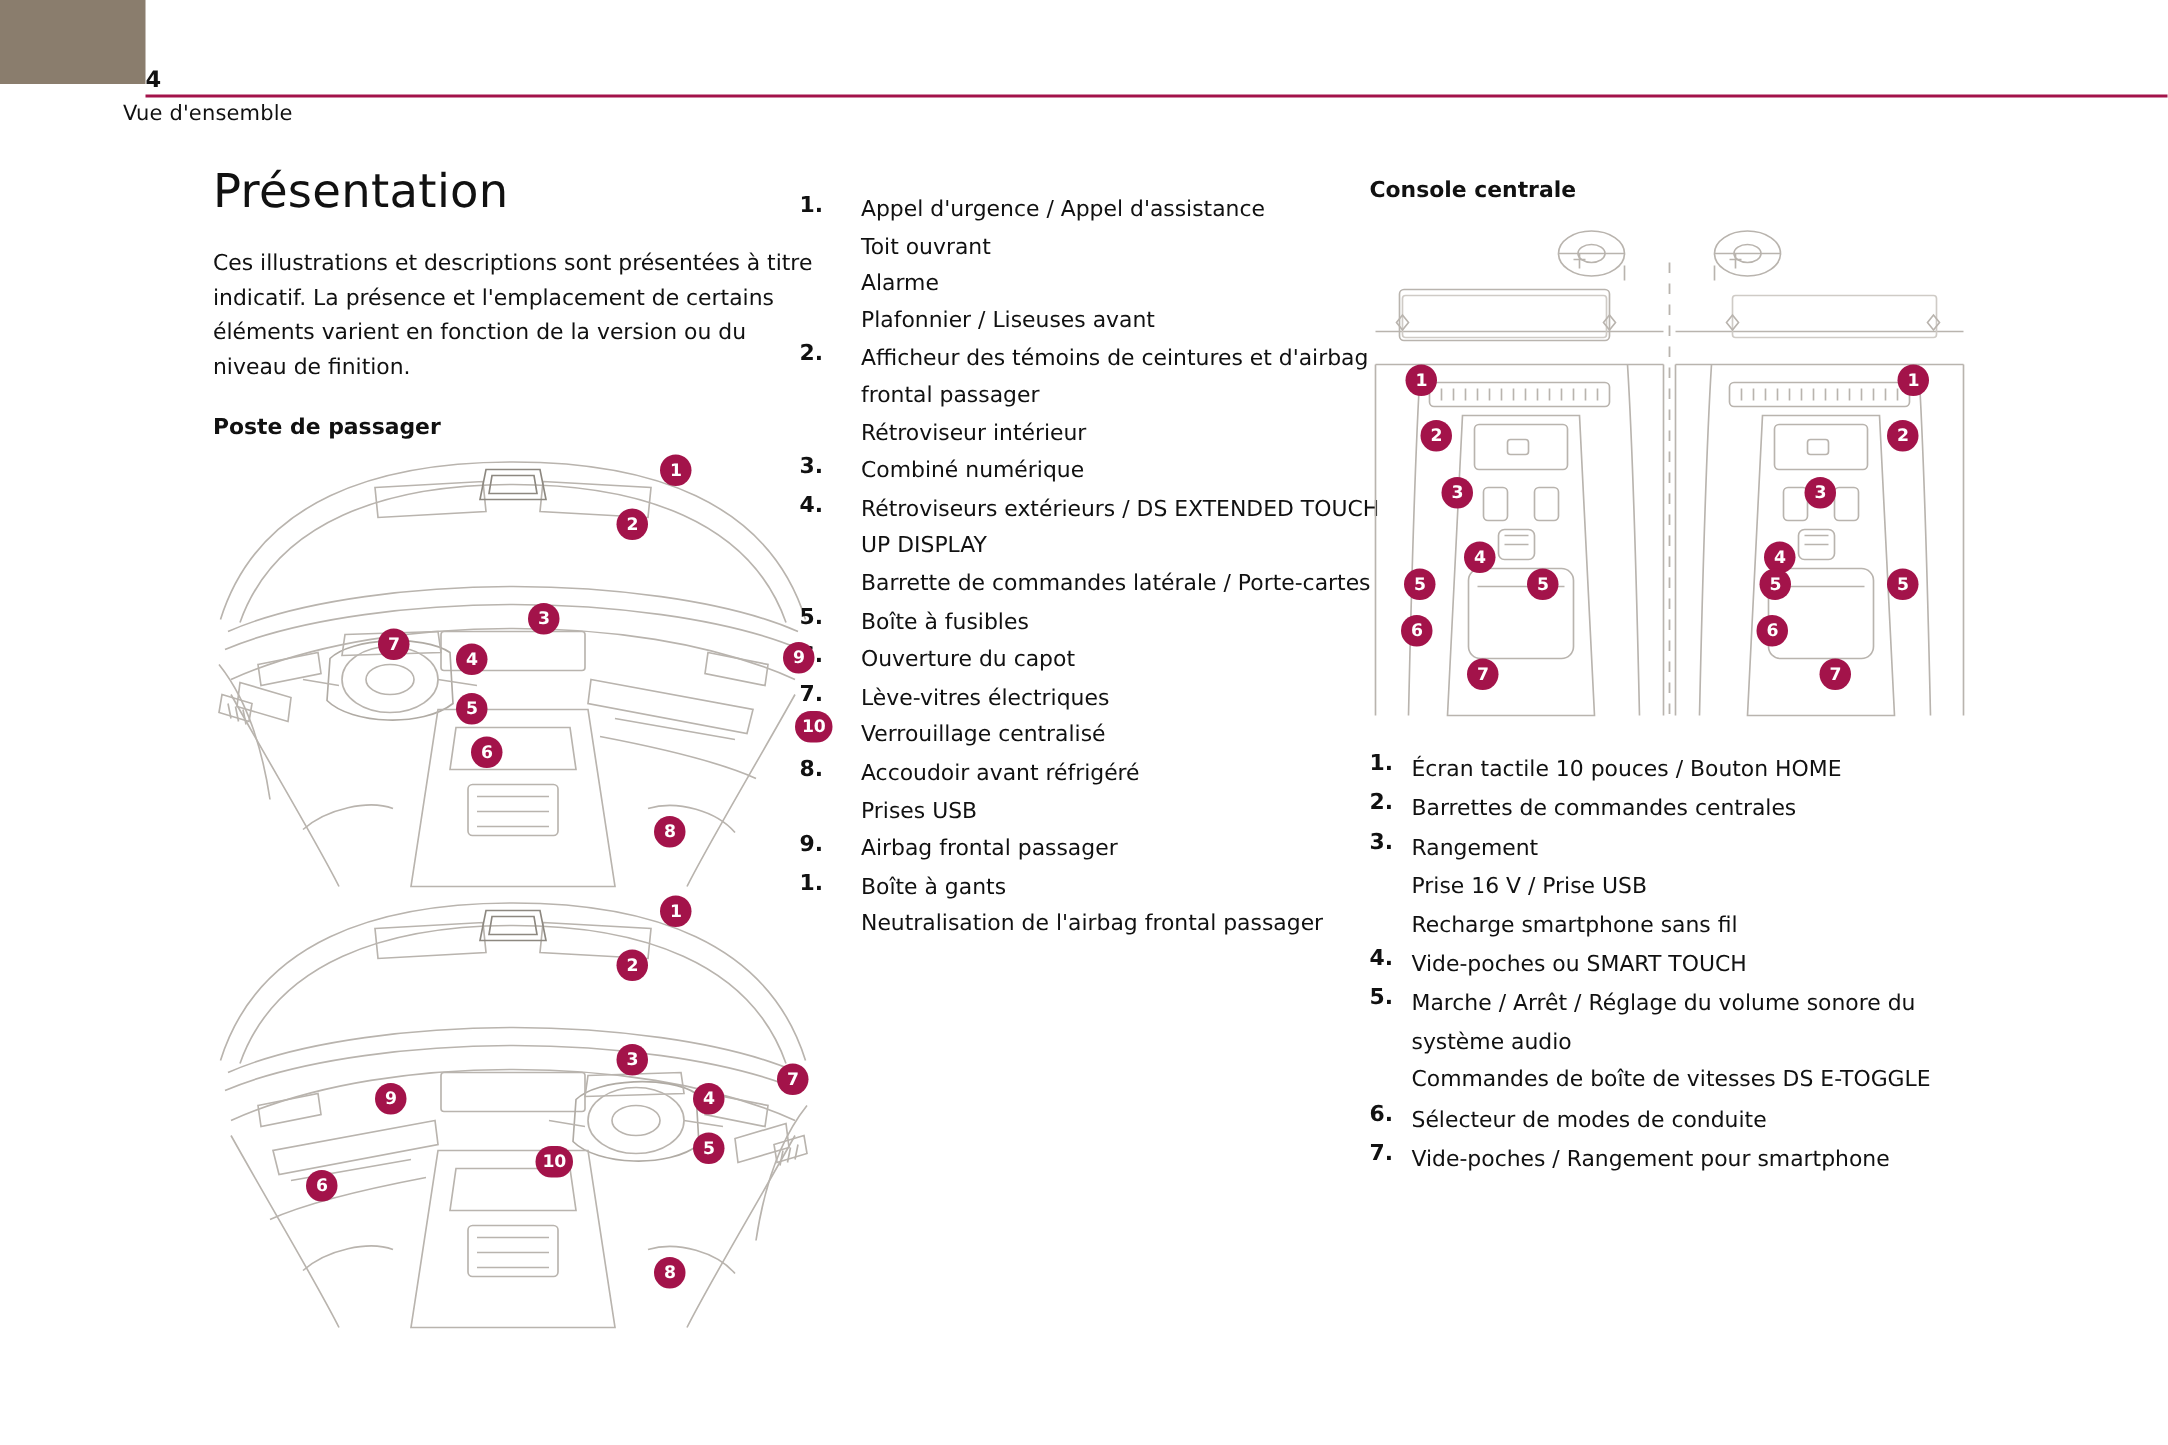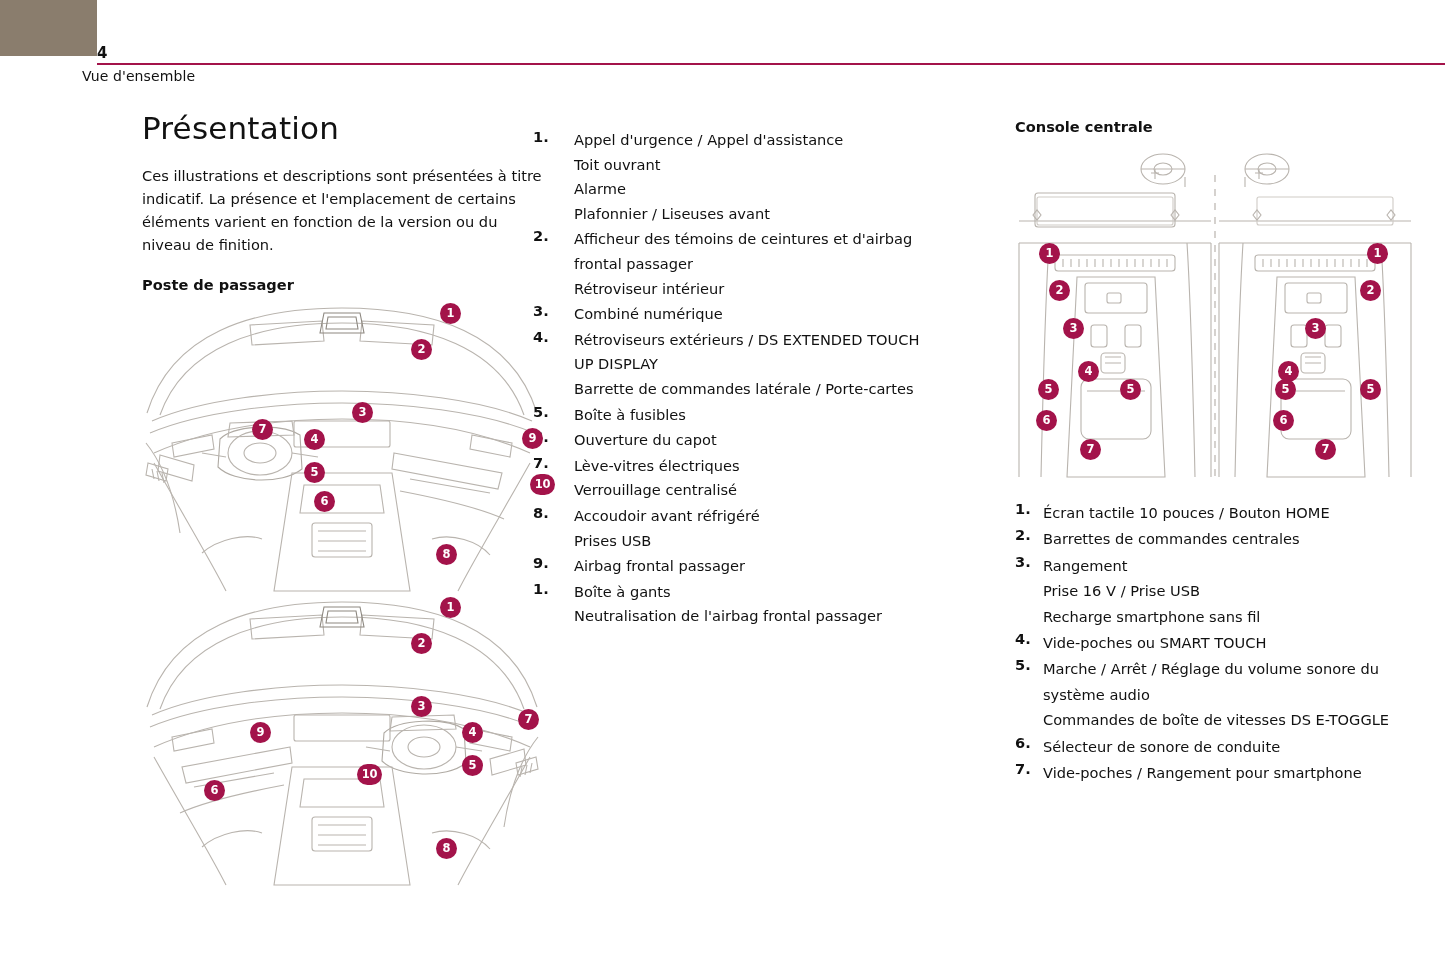--- a/index.html
+++ b/index.html
@@ -71,21 +71,21 @@
     margin-left: 32px;
   }
   .col-mid {
     position: absolute;
     left: 533px;
     top: 128px;
     width: 405px;
   }
   .col-right {
     position: absolute;
-    left: 1015px;
+    left: 913px;
     top: 118px;
     width: 400px;
   }
 
   h1.title {
     font-size: 31px;
     font-weight: normal;
     margin: 0 0 18px 0;
     letter-spacing: 0.2px;
     color: #111;
@@ -503,21 +503,21 @@
       <li>
         <span class="num">5.</span>
         <span class="lines">
           <div>Marche / Arrêt / Réglage du volume sonore du système audio</div>
           <div>Commandes de boîte de vitesses DS E-TOGGLE</div>
         </span>
       </li>
       <li>
         <span class="num">6.</span>
         <span class="lines">
-          <div>Sélecteur de sonore de conduite</div>
+          <div>Sélecteur de modes de conduite</div>
         </span>
       </li>
       <li>
         <span class="num">7.</span>
         <span class="lines">
           <div>Vide-poches / Rangement pour smartphone</div>
         </span>
       </li>
     </ol>
   </div>

